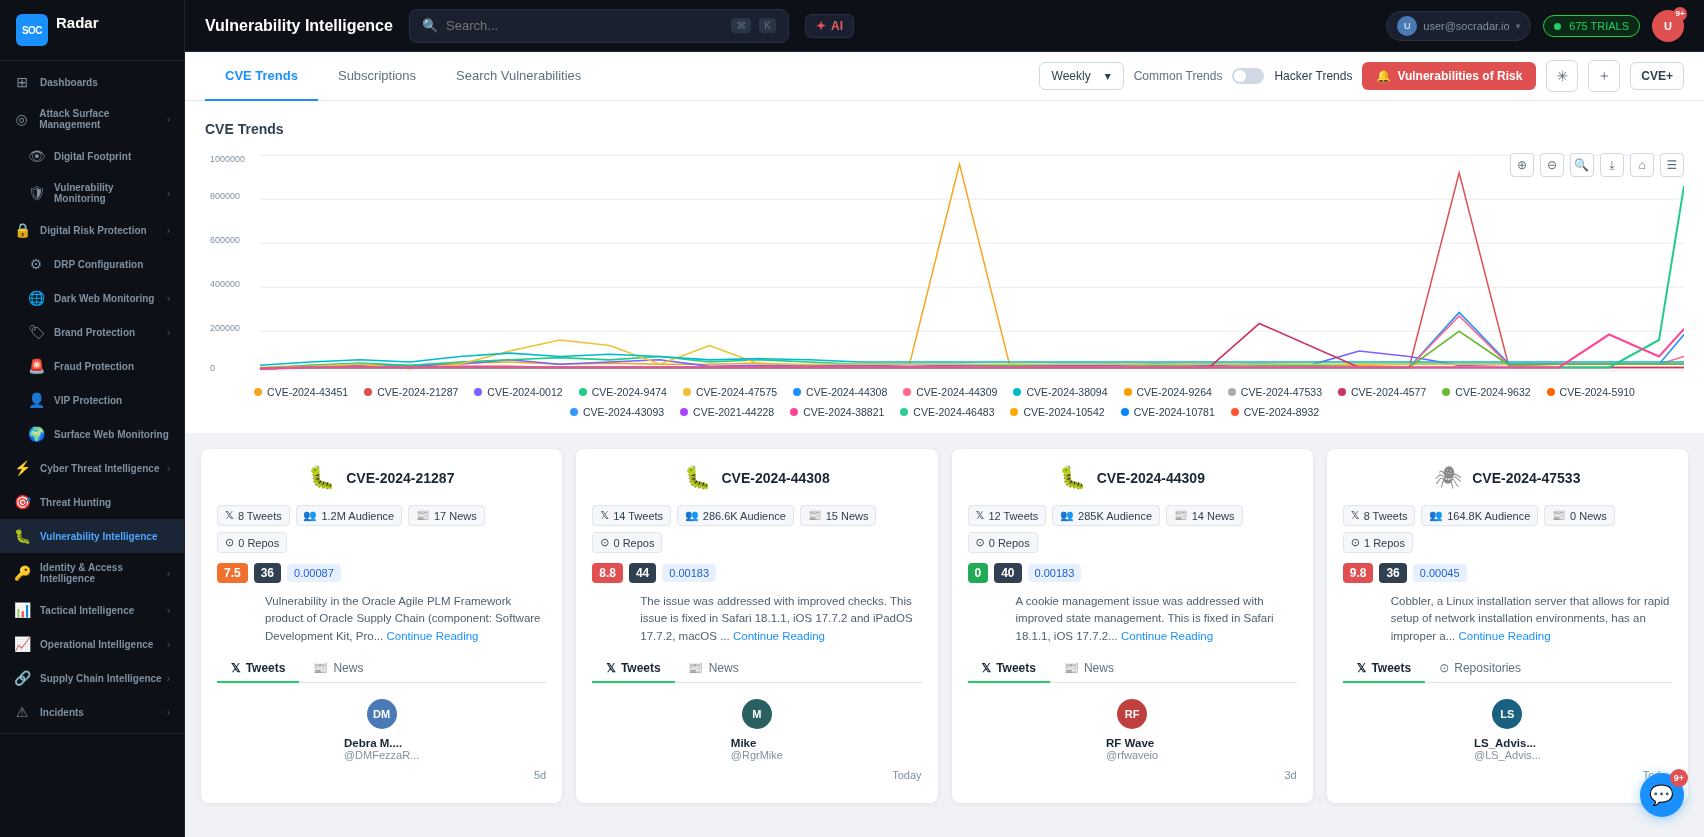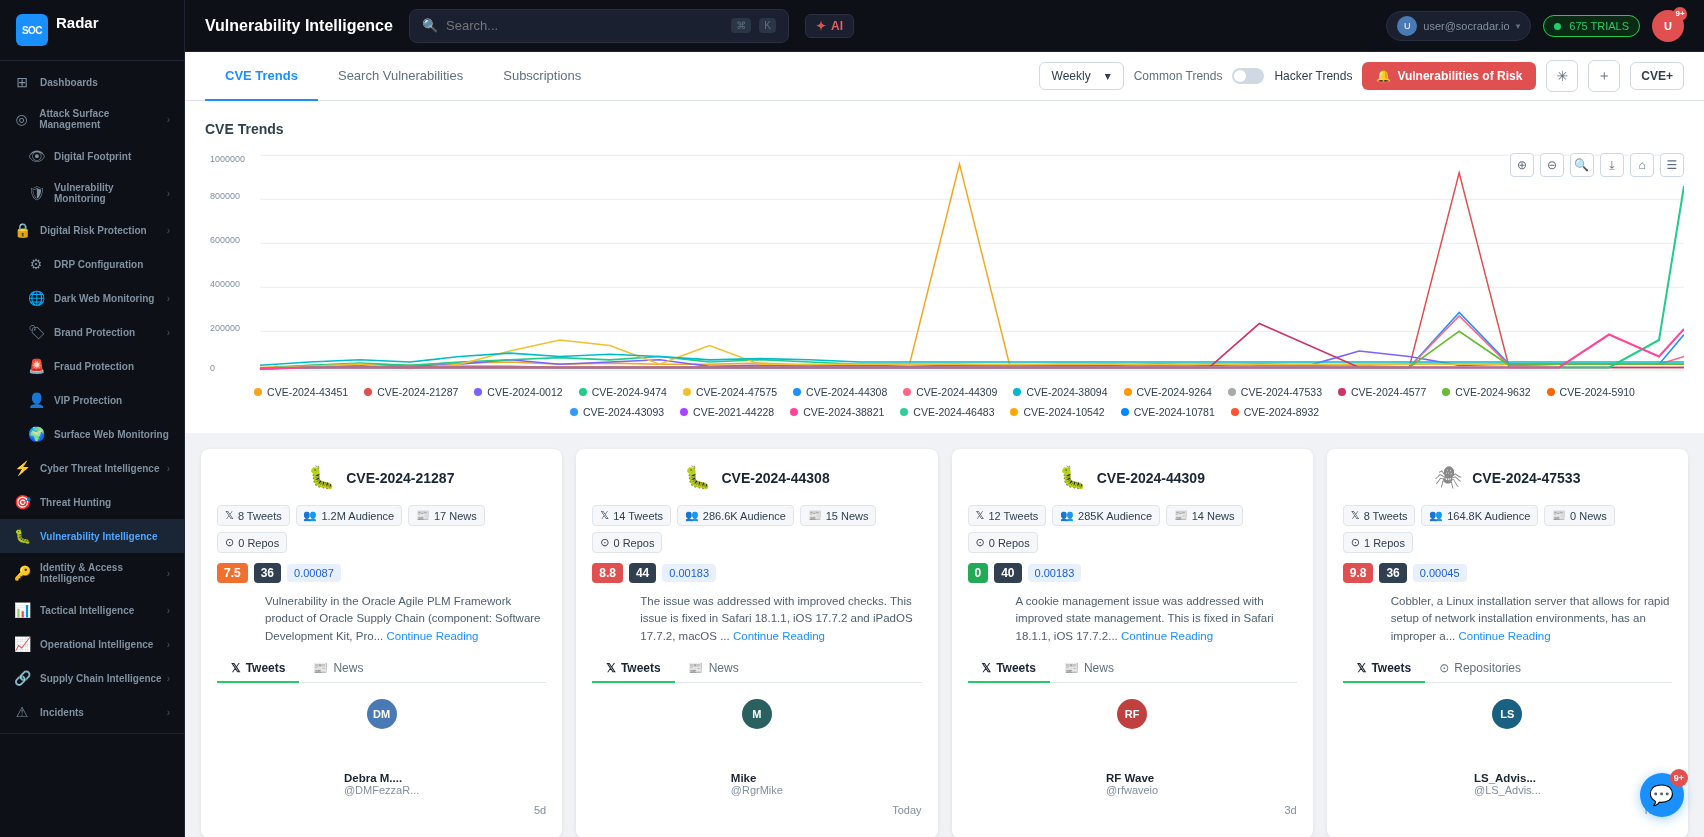--- a/index.html
+++ b/index.html
@@ -83,21 +83,21 @@
     .score-green { background: #22aa55; }
     .score-num { background: #304050; color: white; border-radius: 4px; padding: 3px 7px; font-size: 12px; font-weight: 600; }
     .score-small { background: #e8f0fe; color: #1a60d0; border-radius: 4px; padding: 3px 7px; font-size: 11px; }
     .card-desc { font-size: 11.5px; color: #506070; line-height: 1.5; margin-bottom: 10px; margin-left: 48px; }
     .card-desc a { color: #1a90ff; text-decoration: none; }
     .card-tabs { display: flex; border-bottom: 1px solid #e0e5eb; margin-bottom: 10px; }
     .card-tab { padding: 6px 14px; font-size: 12px; color: #607080; cursor: pointer; border-bottom: 2px solid transparent; margin-bottom: -1px; display: flex; align-items: center; gap: 5px; }
     .card-tab.active { color: #1a2535; border-bottom-color: #22cc66; font-weight: 600; }
     .tweet-row { display: flex; align-items: center; gap: 8px; padding: 6px 0; flex-direction: column; }
     .tweet-avatar { width: 30px; height: 30px; border-radius: 50%; background: #c0c8d0; flex-shrink: 0; overflow: hidden; display: flex; align-items: center; justify-content: center; font-size: 11px; color: white; font-weight: 700; }
-    .tweet-name { font-size: 11.5px; font-weight: 600; color: #1a2535; margin-top: 35px; }
+    .tweet-name { font-size: 11.5px; font-weight: 600; color: #1a2535; }
     .tweet-handle { font-size: 11px; color: #8090a0; text-align: right; }
     .tweet-time { font-size: 11px; color: #8090a0; margin-left: auto; }
   </style>
 </head>
 <body>
 
 <div id="sidebar">
   <div class="sidebar-logo">
     <div class="logo-box">SOC</div>
     <span class="logo-text">Radar</span>
@@ -287,22 +287,22 @@
         U
         <div class="notif-badge">9+</div>
       </div>
     </div>
   </div>
 
   <div id="content">
 
     <div class="tabs-bar">
       <div class="tab-item active">CVE Trends</div>
+      <div class="tab-item">Subscriptions</div>
       <div class="tab-item">Search Vulnerabilities</div>
-      <div class="tab-item">Subscriptions</div>
       <div class="tab-spacer"></div>
       <div class="tab-right-controls">
         <button class="weekly-btn">
           <span>Weekly</span>
           <span>▾</span>
         </button>
         <span class="common-trends-label">Common Trends</span>
         <div class="toggle">
           <div class="toggle-dot"></div>
         </div>

